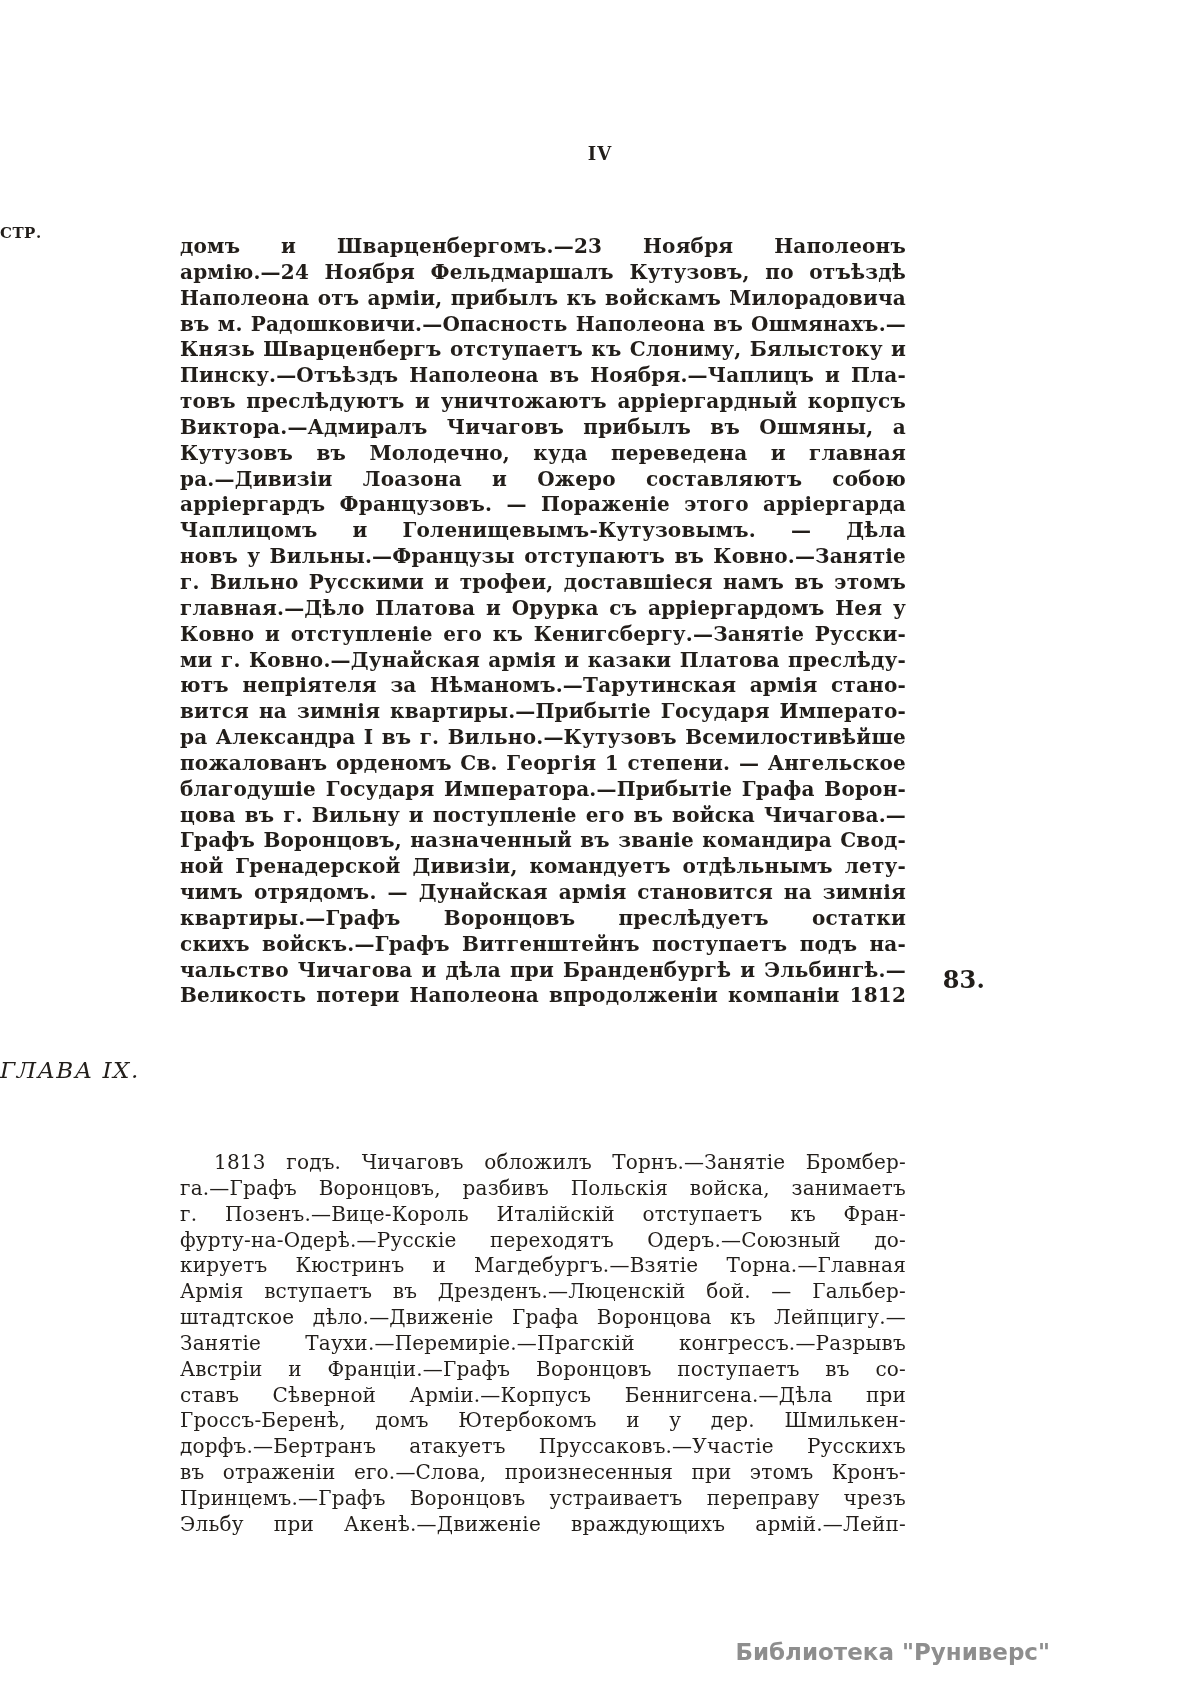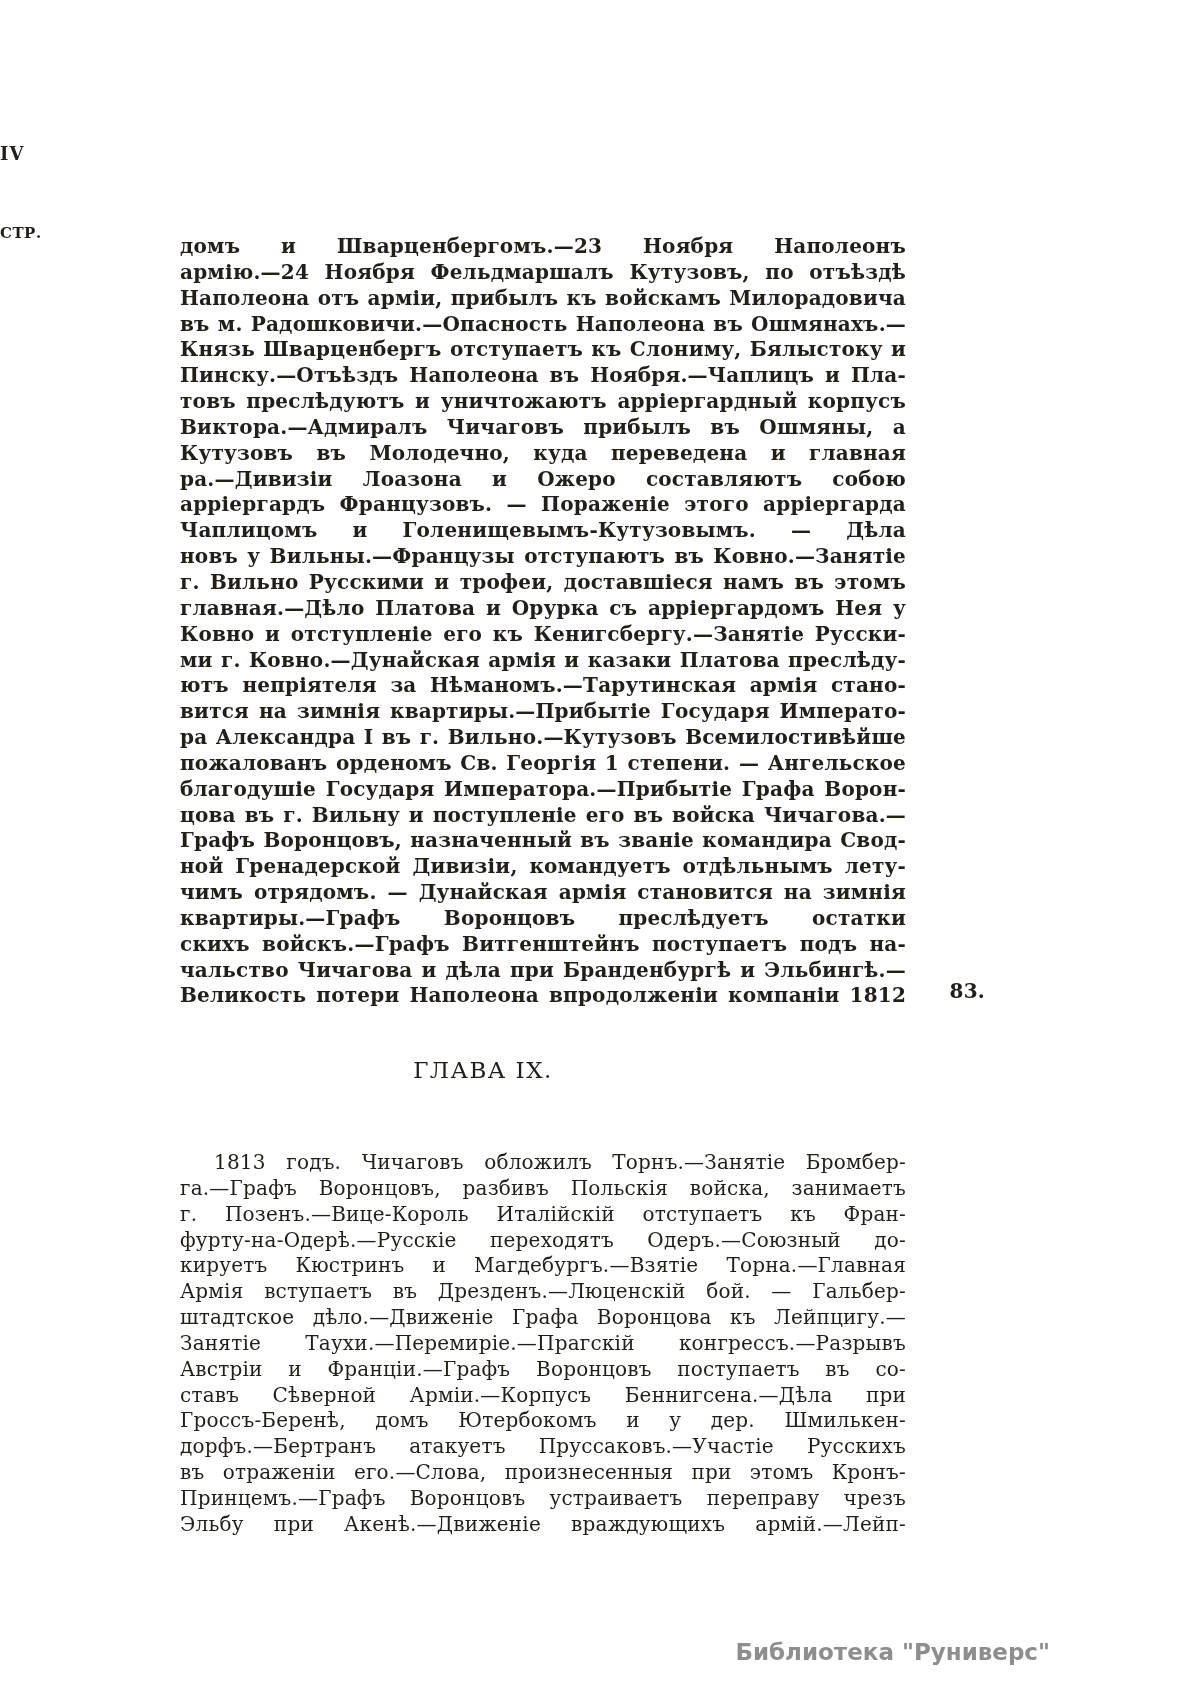--- a/index.html
+++ b/index.html
@@ -15,20 +15,21 @@
     background: #ffffff;
     color: #221e1a;
     font-family: "DejaVu Serif", "Liberation Serif", serif;
     overflow: hidden;
   }
   .page-number {
     position: absolute;
     top: 143px;
     left: 0;
     width: 1200px;
+    text-align: center;
     font-size: 18px;
     font-weight: bold;
     letter-spacing: 1px;
   }
   .str-header {
     position: absolute;
     top: 224px;
     left: 0;
     width: 985px;
     text-align: left;
@@ -52,34 +53,35 @@
     overflow: hidden;
     text-align: justify;
     text-align-last: justify;
   }
   .para-2 .toc-line:first-child {
     text-indent: 34px;
   }
   .toc-page-ref {
     position: absolute;
     right: -79px;
-    bottom: 4px;
+    bottom: 16px;
     height: 25.85px;
     line-height: 25.85px;
-    font-size: 20px;
+    font-size: 24px;
     margin-top: 6px;
   }
   .chapter-heading {
     position: absolute;
     top: 1057px;
     left: 0;
     width: 966px;
-    text-align: center;
+    text-align: left;
     font-size: 23px;
     letter-spacing: 1.5px;
+    font-style: italic;
   }
   .watermark {
     position: absolute;
     top: 1639px;
     left: 0;
     width: 1050px;
     text-align: right;
     font-family: "DejaVu Sans", "Liberation Sans", sans-serif;
     font-weight: bold;
     font-size: 23px;

